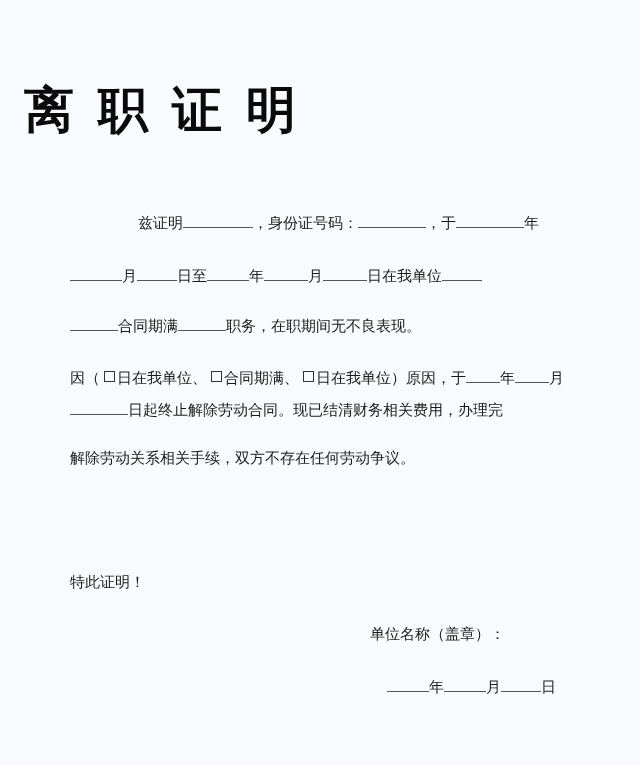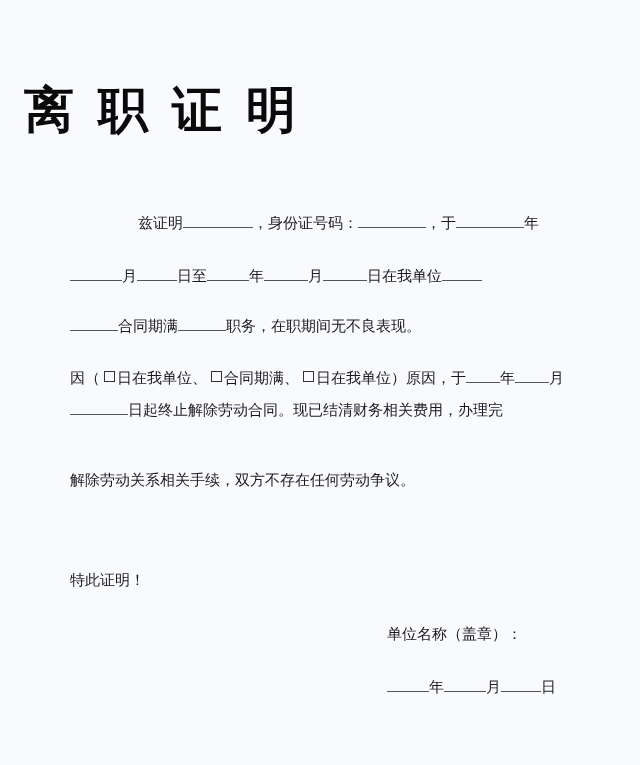--- a/index.html
+++ b/index.html
@@ -52,23 +52,23 @@
 </div>
 
 <div class="line" style="top:367px;">
   <span>因（</span><span class="box"></span><span>日在我单位、</span><span class="box"></span><span>合同期满、</span><span class="box"></span><span>日在我单位）原因，于</span><span class="blank" style="width:34px"></span><span>年</span><span class="blank" style="width:34px"></span><span>月</span>
 </div>
 
 <div class="line" style="top:399px;">
   <span class="blank" style="width:58px"></span><span>日起终止解除劳动合同。现已结清财务相关费用，办理完</span>
 </div>
 
-<div class="line" style="top:470px;text-align:right;">
+<div class="line" style="top:448px;text-align:right;">
   <span>解除劳动关系相关手续，双方不存在任何劳动争议。</span>
 </div>
 
-<div class="line" style="top:572px;font-family:Liberation Mono, monospace;">特此证明！</div>
+<div class="line" style="top:572px;">特此证明！</div>
 
-<div class="line" style="top:624px; left:387px;">单位名称（盖章）：</div>
+<div class="line" style="top:624px; left:370px;">单位名称（盖章）：</div>
 
 <div class="line" style="top:676px; left:387px;">
   <span class="blank" style="width:42px"></span><span>年</span><span class="blank" style="width:42px"></span><span>月</span><span class="blank" style="width:40px"></span><span>日</span>
 </div>
 
 </body></html>

